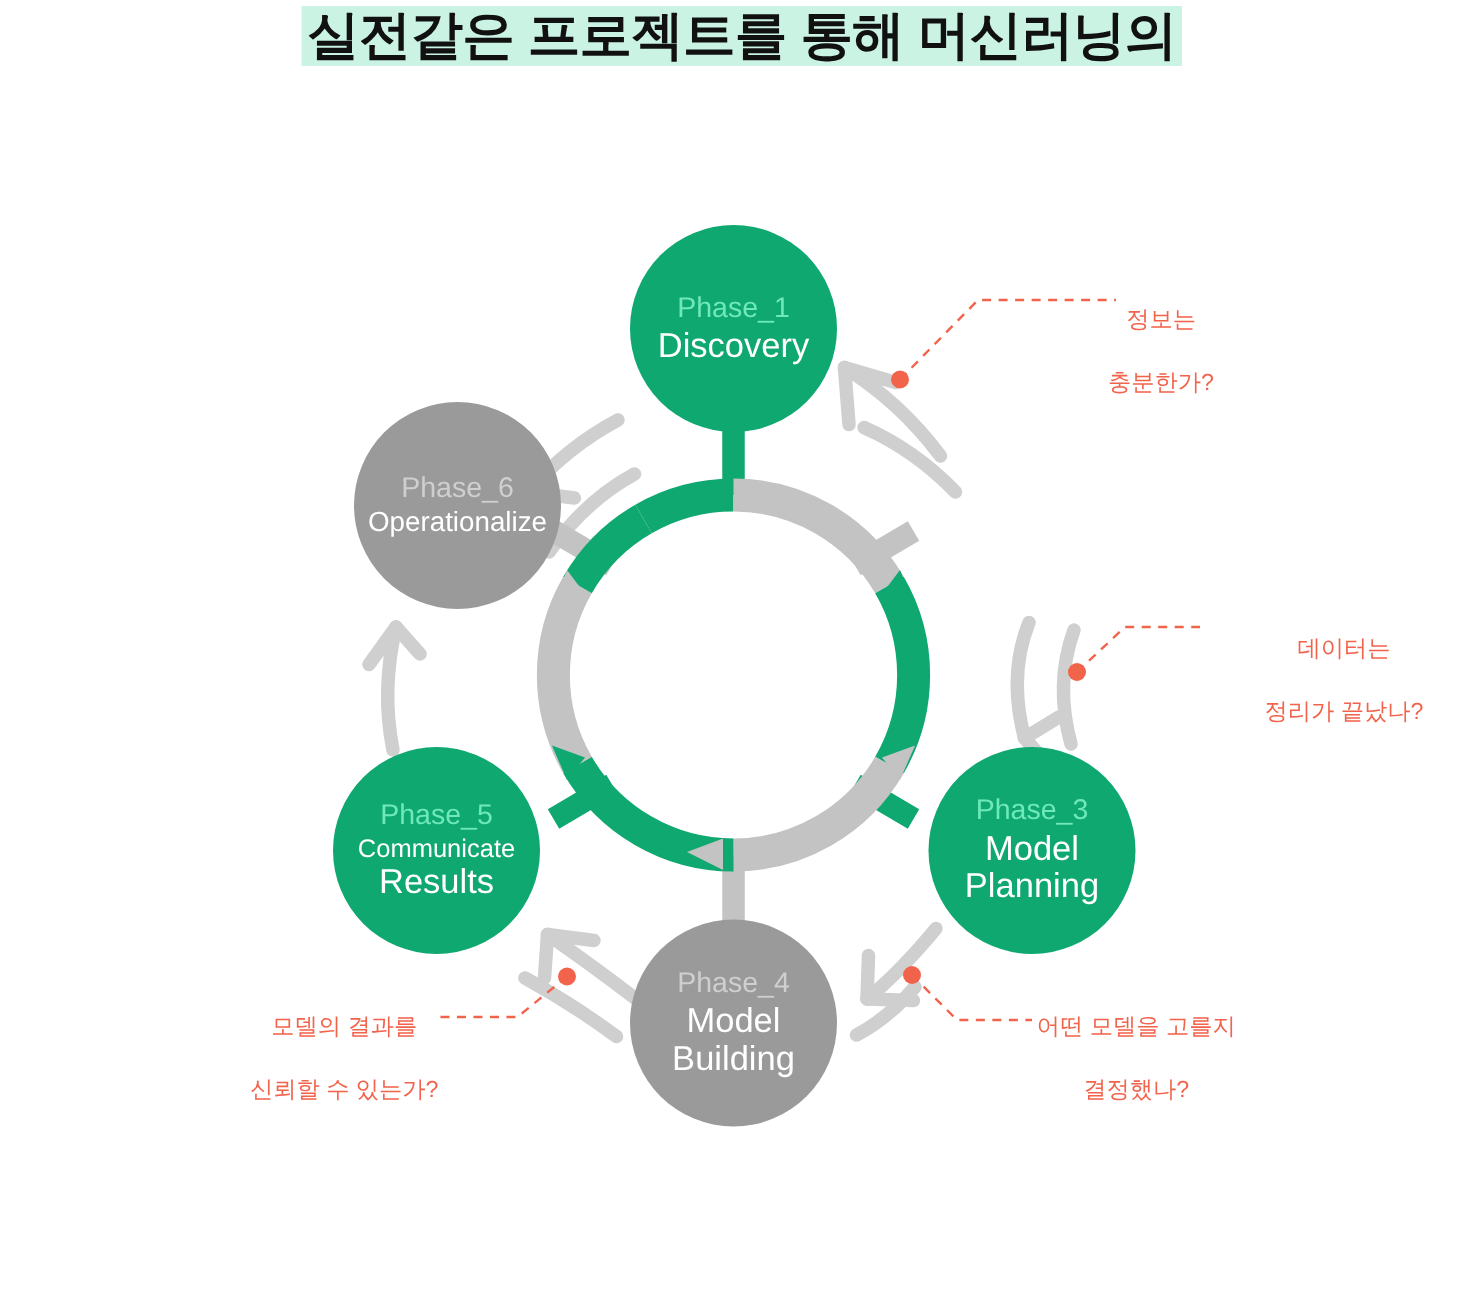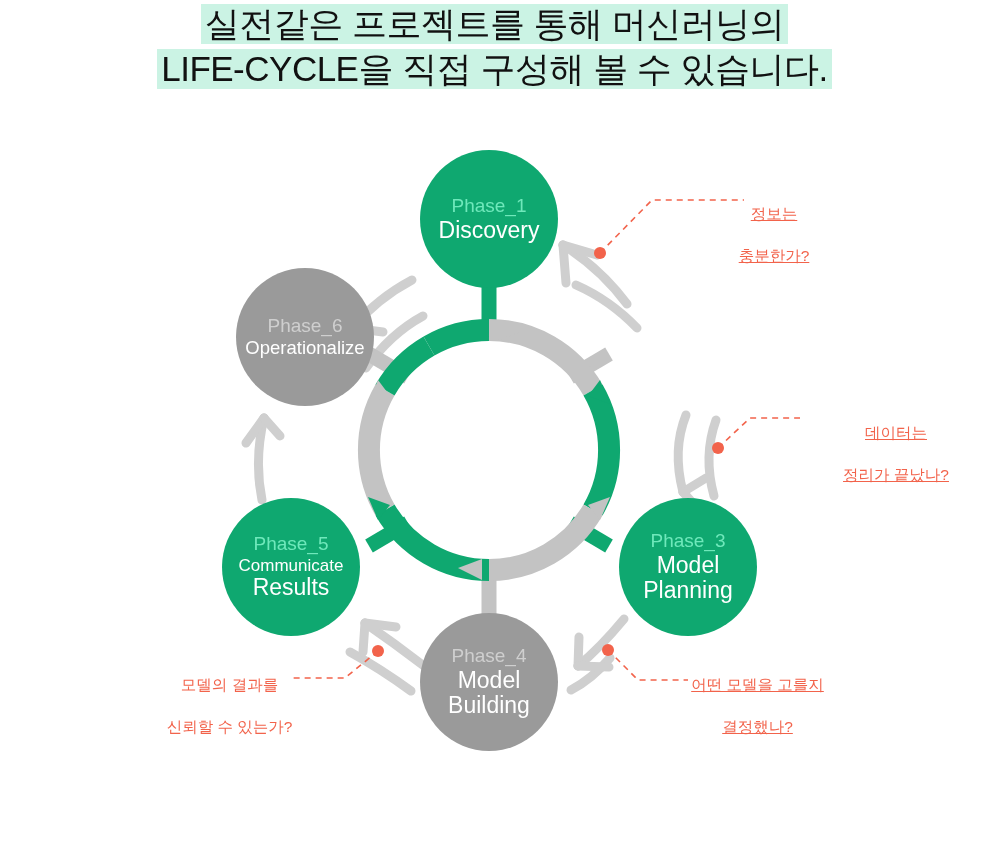--- a/index.html
+++ b/index.html
@@ -20,21 +20,21 @@
     position: absolute;
     left: 0;
     top: 0;
     width: 989px;
     text-align: center;
     padding-top: 2px;
   }
   .title-line {
     display: block;
     font-size: 35px;
-    font-weight: normal;
+    font-weight: bold;
     color: #111111;
     letter-spacing: -0.5px;
     line-height: 1.28;
     margin: 0;
   }
   .title-line > span.hl {
     background: #CBF3E4;
     padding: 0 4px 1px 4px;
     box-decoration-break: clone;
     -webkit-box-decoration-break: clone;
@@ -96,29 +96,28 @@
 
   
   .callout-text {
     position: absolute;
     color: #F2634B;
     font-size: 15.5px;
     line-height: 1.35;
     white-space: pre-line;
     font-weight: normal;
   }
-  .callout-text.right { text-align: center; text-decoration: underline; }
+  .callout-text.right { text-align: center; }
   .callout-text.left  { text-align: center; }
 </style>
 </head>
 <body>
 
 <div id="title-block">
   <div class="title-line"><span class="hl">실전같은 프로젝트를 통해 머신러닝의</span></div>
-  <div class="title-line"><span class="hl">LIFE-CYCLE을 직접 구성해 볼 수 있습니다.</span></div>
 </div>
 
 <div id="diagram">
 
   <svg id="diagram-svg" width="989" height="859" viewBox="0 0 989 859">
 
     <g fill="none" stroke="#CFCFCF" stroke-width="9" stroke-linecap="round">
 
       <g>
         <path d="M 563 245 Q 600 268 627 304"></path>

